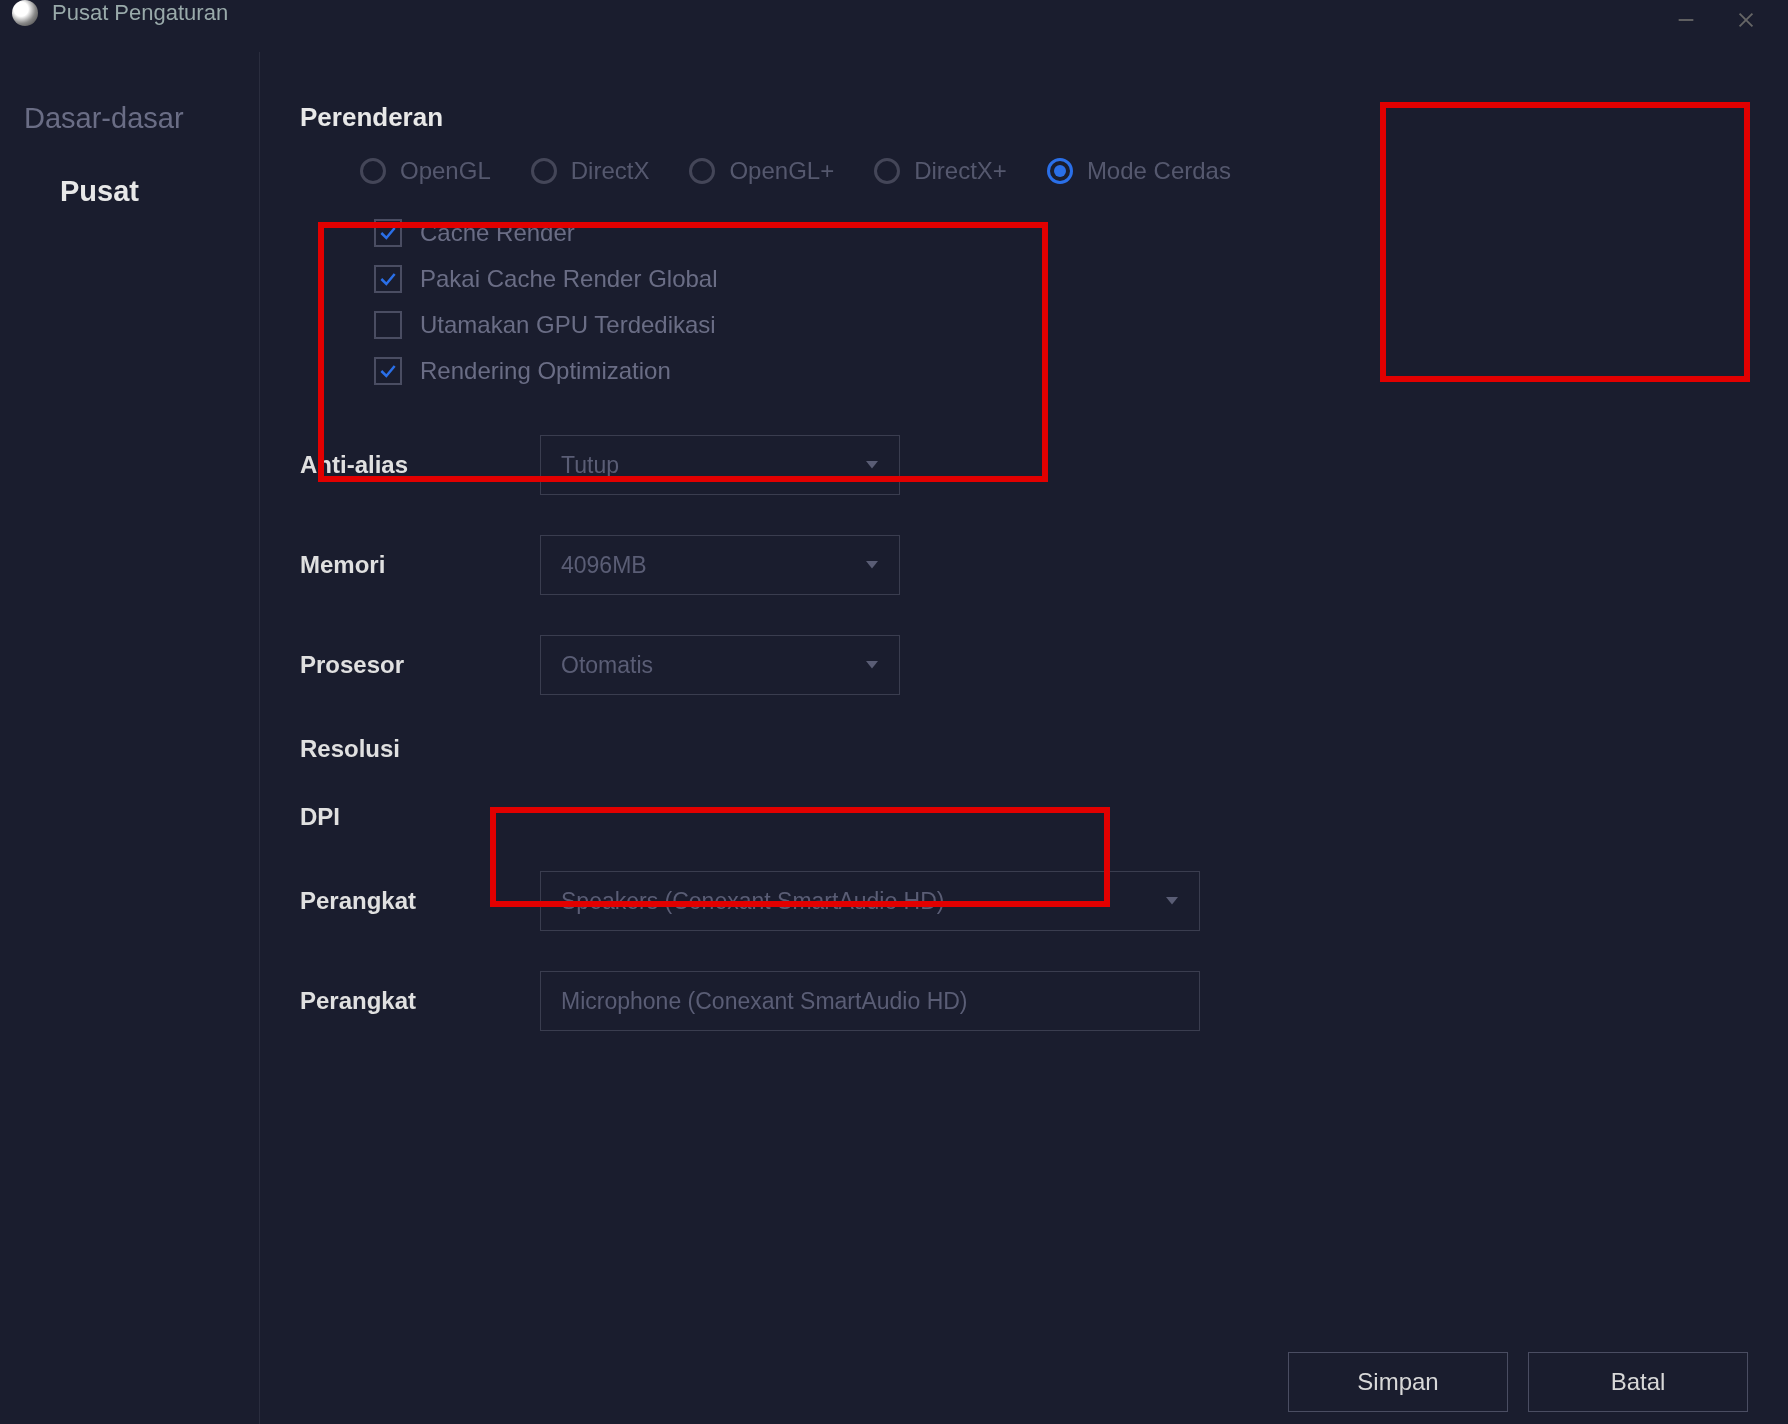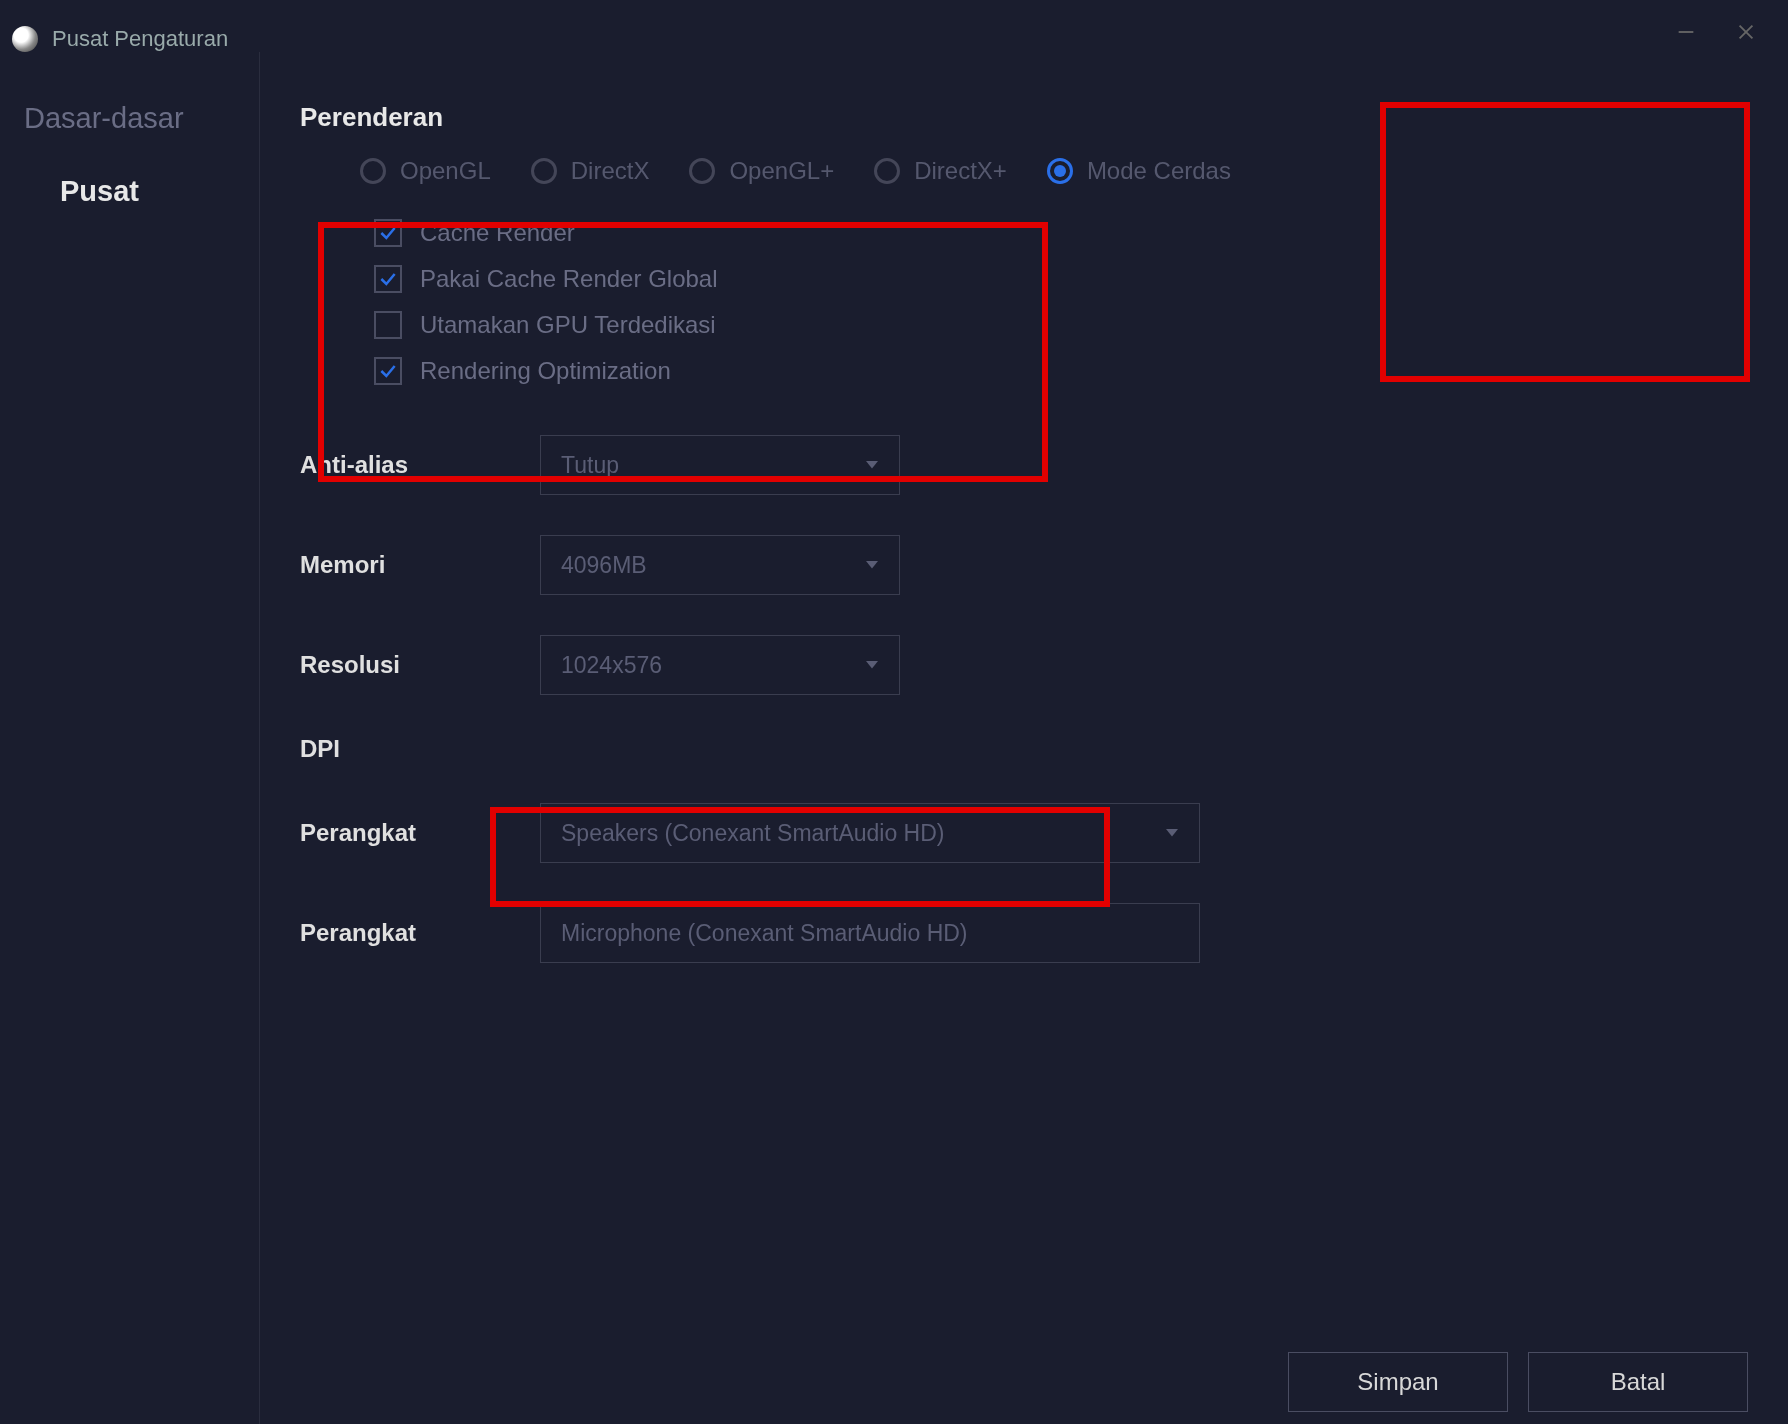--- a/index.html
+++ b/index.html
@@ -9,21 +9,21 @@
     font-family: "Segoe UI", Arial, sans-serif;
     font-size: 20px;
     width: 1788px;
     height: 1424px;
     position: relative;
     overflow: hidden;
   }
   .titlebar {
     height: 52px;
     display: flex;
-    align-items: flex-end;
+    align-items: flex-start;
     padding: 0 12px;
     color: #9aa;
     font-size: 22px;
   }
   .titlebar .logo {
     width: 26px; height: 26px;
     border-radius: 50%;
     background: radial-gradient(circle at 35% 35%, #fff 30%, #888 60%, #333);
     margin-right: 14px;
   }
@@ -262,29 +262,32 @@
     <div class="field-row">
       <div class="field-label">Memori</div>
       <div class="select small">
         <span>4096MB</span>
         <span class="chev"><svg viewBox="0 0 24 24">
               <polygon points="4,8 20,8 12,18"></polygon>
             </svg></span>
       </div>
     </div>
 
-
-    <div class="field-row">
-      <div class="field-label">Resolusi</div>
+    <div class="field-row">
+      <div class="field-label">Prosesor</div>
       <div class="select small">
-        <span>1024x576</span>
+        <span>Otomatis</span>
         <span class="chev"><svg viewBox="0 0 24 24">
               <polygon points="4,8 20,8 12,18"></polygon>
             </svg></span>
       </div>
+    </div>
+
+    <div class="field-row">
+      <div class="field-label">Resolusi</div>
     </div>
 
     <div class="field-row">
       <div class="field-label">DPI</div>
     </div>
 
     <div class="field-row">
       <div class="field-label">Perangkat</div>
       <div class="select wide">
         <span>Speakers (Conexant SmartAudio HD)</span>

